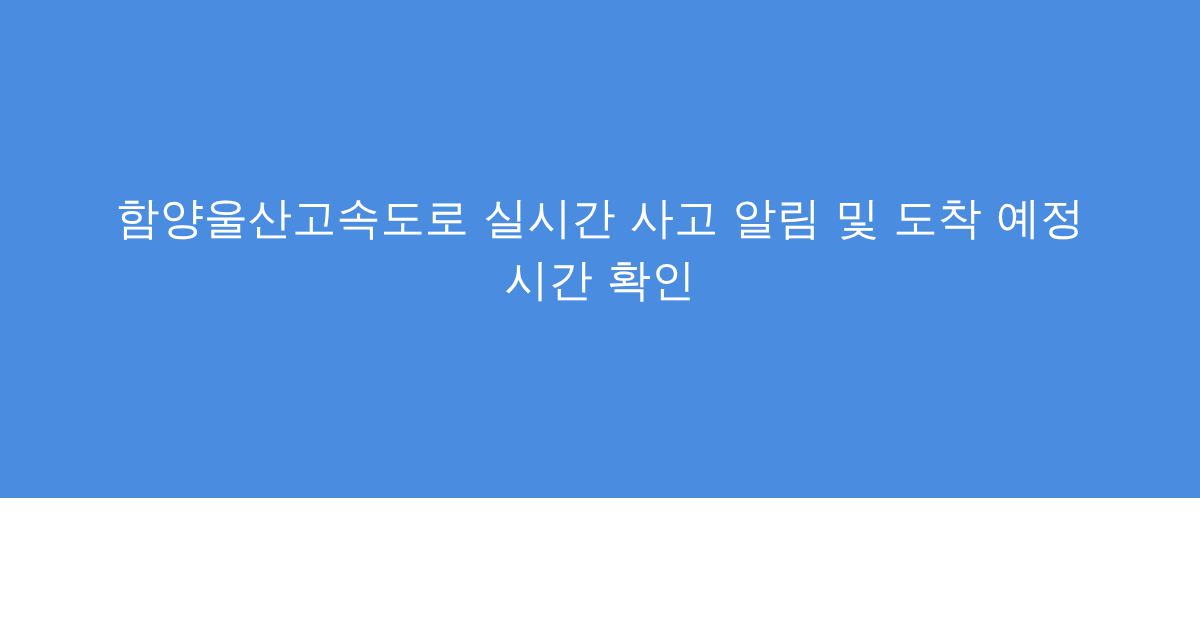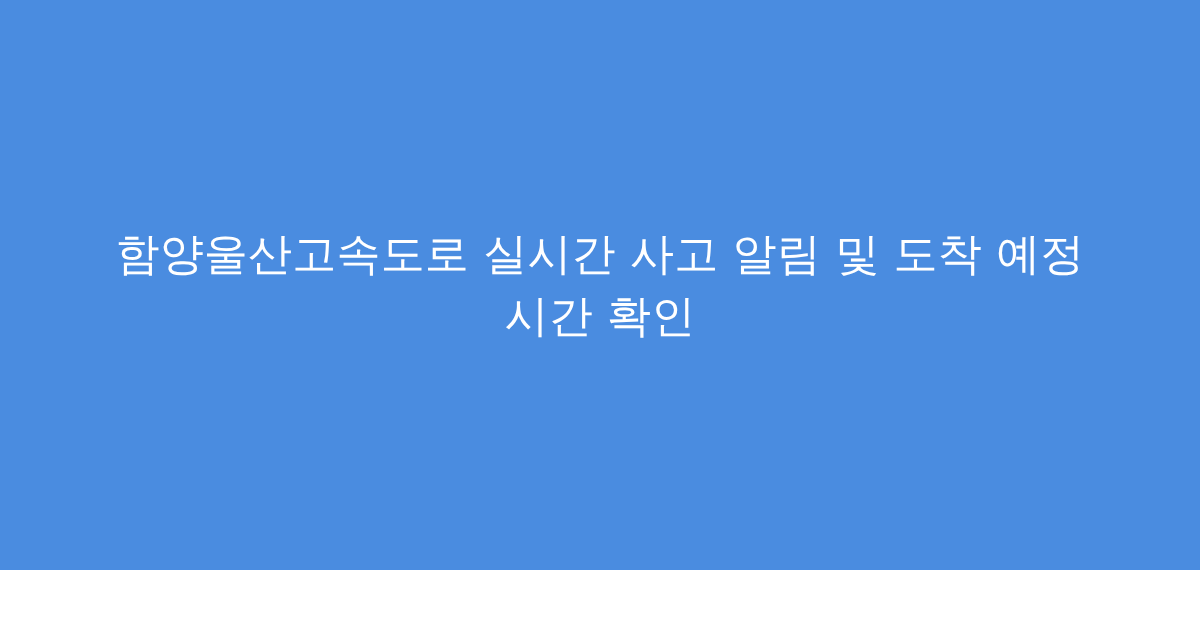--- a/index.html
+++ b/index.html
@@ -12,21 +12,21 @@
     width: 1200px;
     height: 630px;
     overflow: hidden;
     font-family: "DejaVu Sans", "Liberation Sans", sans-serif;
   }
 
   .og-card {
     position: relative;
     box-sizing: border-box;
     width: 1200px;
-    height: 570px;
+    height: 498px;
     display: flex;
     align-items: center;
     justify-content: center;
     background-color: #4a8ce0;
   }
 
   .og-card__inner {
     width: 1060px;
     display: flex;
     align-items: center;

